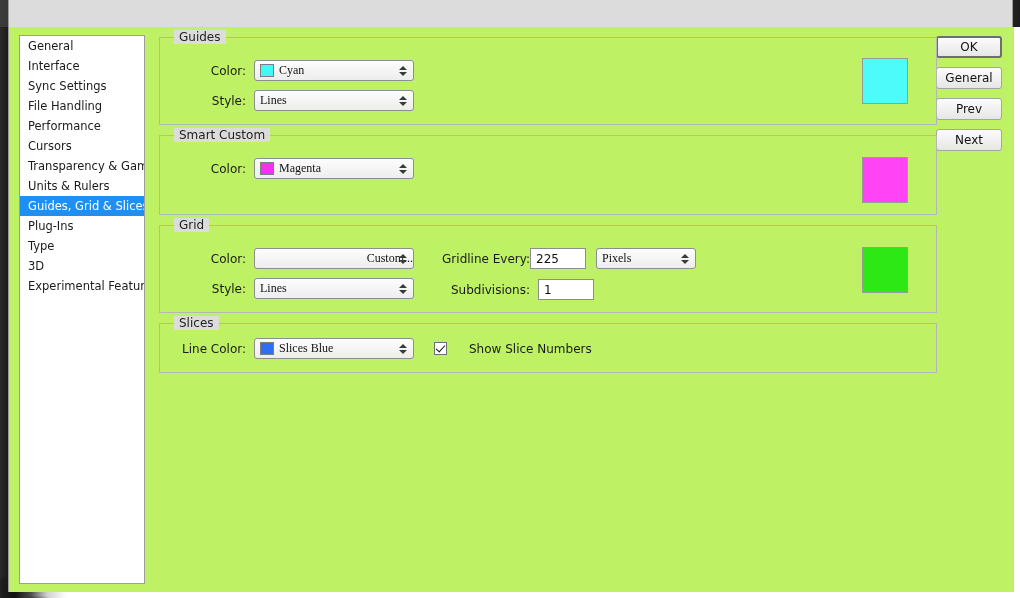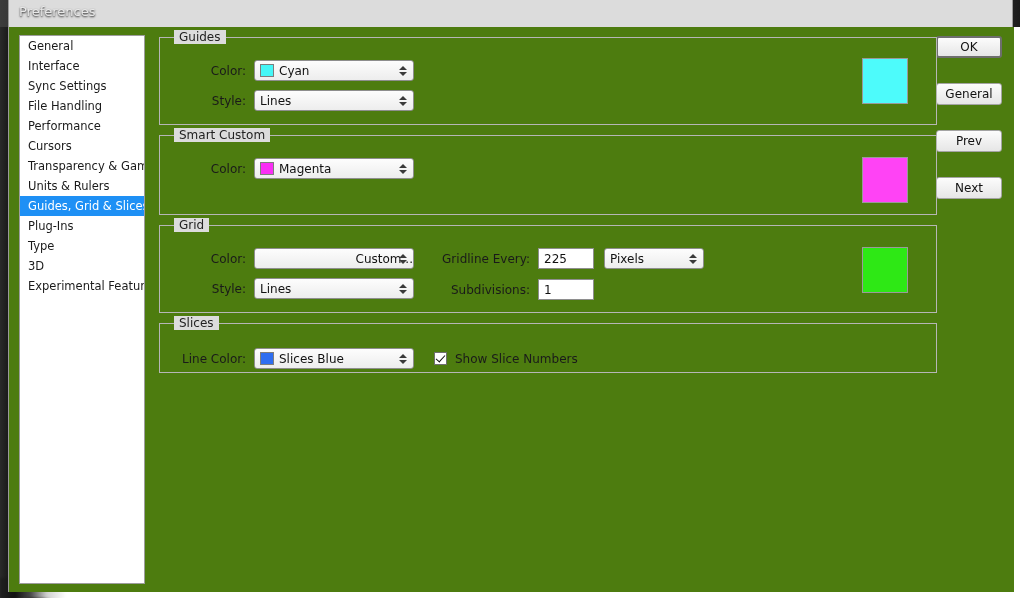--- a/index.html
+++ b/index.html
@@ -82,21 +82,21 @@
     font-size: 13px;
     color: #e8e8e8;
     text-shadow: 0 1px 2px rgba(0,0,0,0.9);
     filter: blur(0.15px);
   }
 
   .dialog-body {
     position: absolute;
     left: 0; top: 27px;
     width: 1005px; height: 565px;
-    background: #4d7c0f;
+    background: #bef264;
   }
 
   
   .sidebar {
     position: absolute;
     left: 10px; top: 8px;
     width: 126px; height: 549px;
     background: #ffffff;
     border: 1px solid #9d9d9d;
     overflow: hidden;
@@ -113,21 +113,21 @@
   .side-item.selected {
     background: #1e90f5;
     color: #ffffff;
   }
 
   
   .btn-col {
     position: absolute;
     right: 12px; top: 9px;
     width: 66px;
-    display: flex; flex-direction: column; gap: 25px;
+    display: flex; flex-direction: column; gap: 9px;
   }
   .pbtn {
     height: 22px;
     width: 66px;
     font-size: 12px;
     color: #111;
     background: linear-gradient(#fcfcfc, #e6e6e6);
     border: 1px solid #a4a4a4;
     border-radius: 3px;
     display: flex; align-items: center; justify-content: center;
@@ -175,20 +175,21 @@
     height: 21px;
     background: linear-gradient(#fdfdfd, #ededed);
     border: 1px solid #8e8e8e;
     border-radius: 3px;
     display: flex; align-items: center;
     padding-left: 5px;
     font-size: 12px;
     color: #111;
     cursor: default;
     user-select: none;
+    font-family: Liberation Serif, serif;
   }
   .sel .chip {
     width: 14px; height: 13px;
     border: 1px solid #7d7d7d;
     margin-right: 5px;
     flex: 0 0 auto;
   }
   .sel .spin {
     position: absolute; right: 6px; top: 50%;
     transform: translateY(-50%);
@@ -209,21 +210,21 @@
     height: 21px;
     background: #ffffff;
     border: 1px solid #8e8e8e;
     display: flex; align-items: center;
     padding-left: 5px;
     font-size: 12px;
     color: #111;
   }
 
   
-  .cbwrap { display: flex; align-items: center; gap: 8px; cursor: default; }
+  .cbwrap { display: flex; align-items: center; gap: 22px; cursor: default; }
   .cbox {
     width: 13px; height: 13px;
     background: #ffffff;
     border: 1px solid #6f6f6f;
     position: relative;
     flex: 0 0 auto;
   }
   .cbox::after {
     content: "";
     position: absolute;
@@ -253,23 +254,20 @@
   <div class="backdrop-bottomline"></div>
 
   <div class="watermark">
     <span class="wm-cn">思缘设计论坛</span>
     <span class="wm-en">WWW.MISSYUAN.COM</span>
   </div>
   <div class="wm-close">✕</div>
 
   <div class="dialog">
 
-    <div class="titlebar">
-      <div class="title-text">Preferences</div>
-    </div>
 
     <div class="dialog-body">
 
       <div class="sidebar">
         <div class="side-item">General</div>
         <div class="side-item">Interface</div>
         <div class="side-item">Sync Settings</div>
         <div class="side-item">File Handling</div>
         <div class="side-item">Performance</div>
         <div class="side-item">Cursors</div>
@@ -358,42 +356,42 @@
               <span>Lines</span>
               <span class="spin">
                   <i class="up"></i>
                   <i class="dn"></i>
                 </span>
             </div>
           </div>
 
           <div class="row" style="left:250px; top:22px;">
             <span class="lbl" style="width:120px;">Gridline Every:</span>
-            <div class="tfield" style="width:56px; margin-left:8px;">225</div>
+            <div class="tfield" style="width:56px; margin-left:0;">225</div>
             <div class="sel" style="width:100px; margin-left:10px;">
               <span>Pixels</span>
               <span class="spin">
                   <i class="up"></i>
                   <i class="dn"></i>
                 </span>
             </div>
           </div>
 
           <div class="row" style="left:250px; top:53px;">
             <span class="lbl" style="width:120px;">Subdivisions:</span>
             <div class="tfield" style="width:56px; margin-left:8px;">1</div>
           </div>
 
           <div class="swatch" style="right: 28px; top: 21px; background: rgb(46, 232, 21);"></div>
         </div>
 
         <div class="group" style="left:4px; top:288px; width:778px; height:50px;">
           <div class="group-title">Slices</div>
 
-          <div class="row" style="left:0px; top:24px;">
+          <div class="row" style="left:0px; top:14px;">
             <span class="lbl" style="width:86px;">Line Color:</span>
             <div class="sel" style="width:160px; margin-left:8px;">
               <span class="chip" style="background: rgb(47, 110, 240);"></span>
               <span>Slices Blue</span>
               <span class="spin">
                   <i class="up"></i>
                   <i class="dn"></i>
                 </span>
             </div>
             <label class="cbwrap" style="margin-left:20px;">

